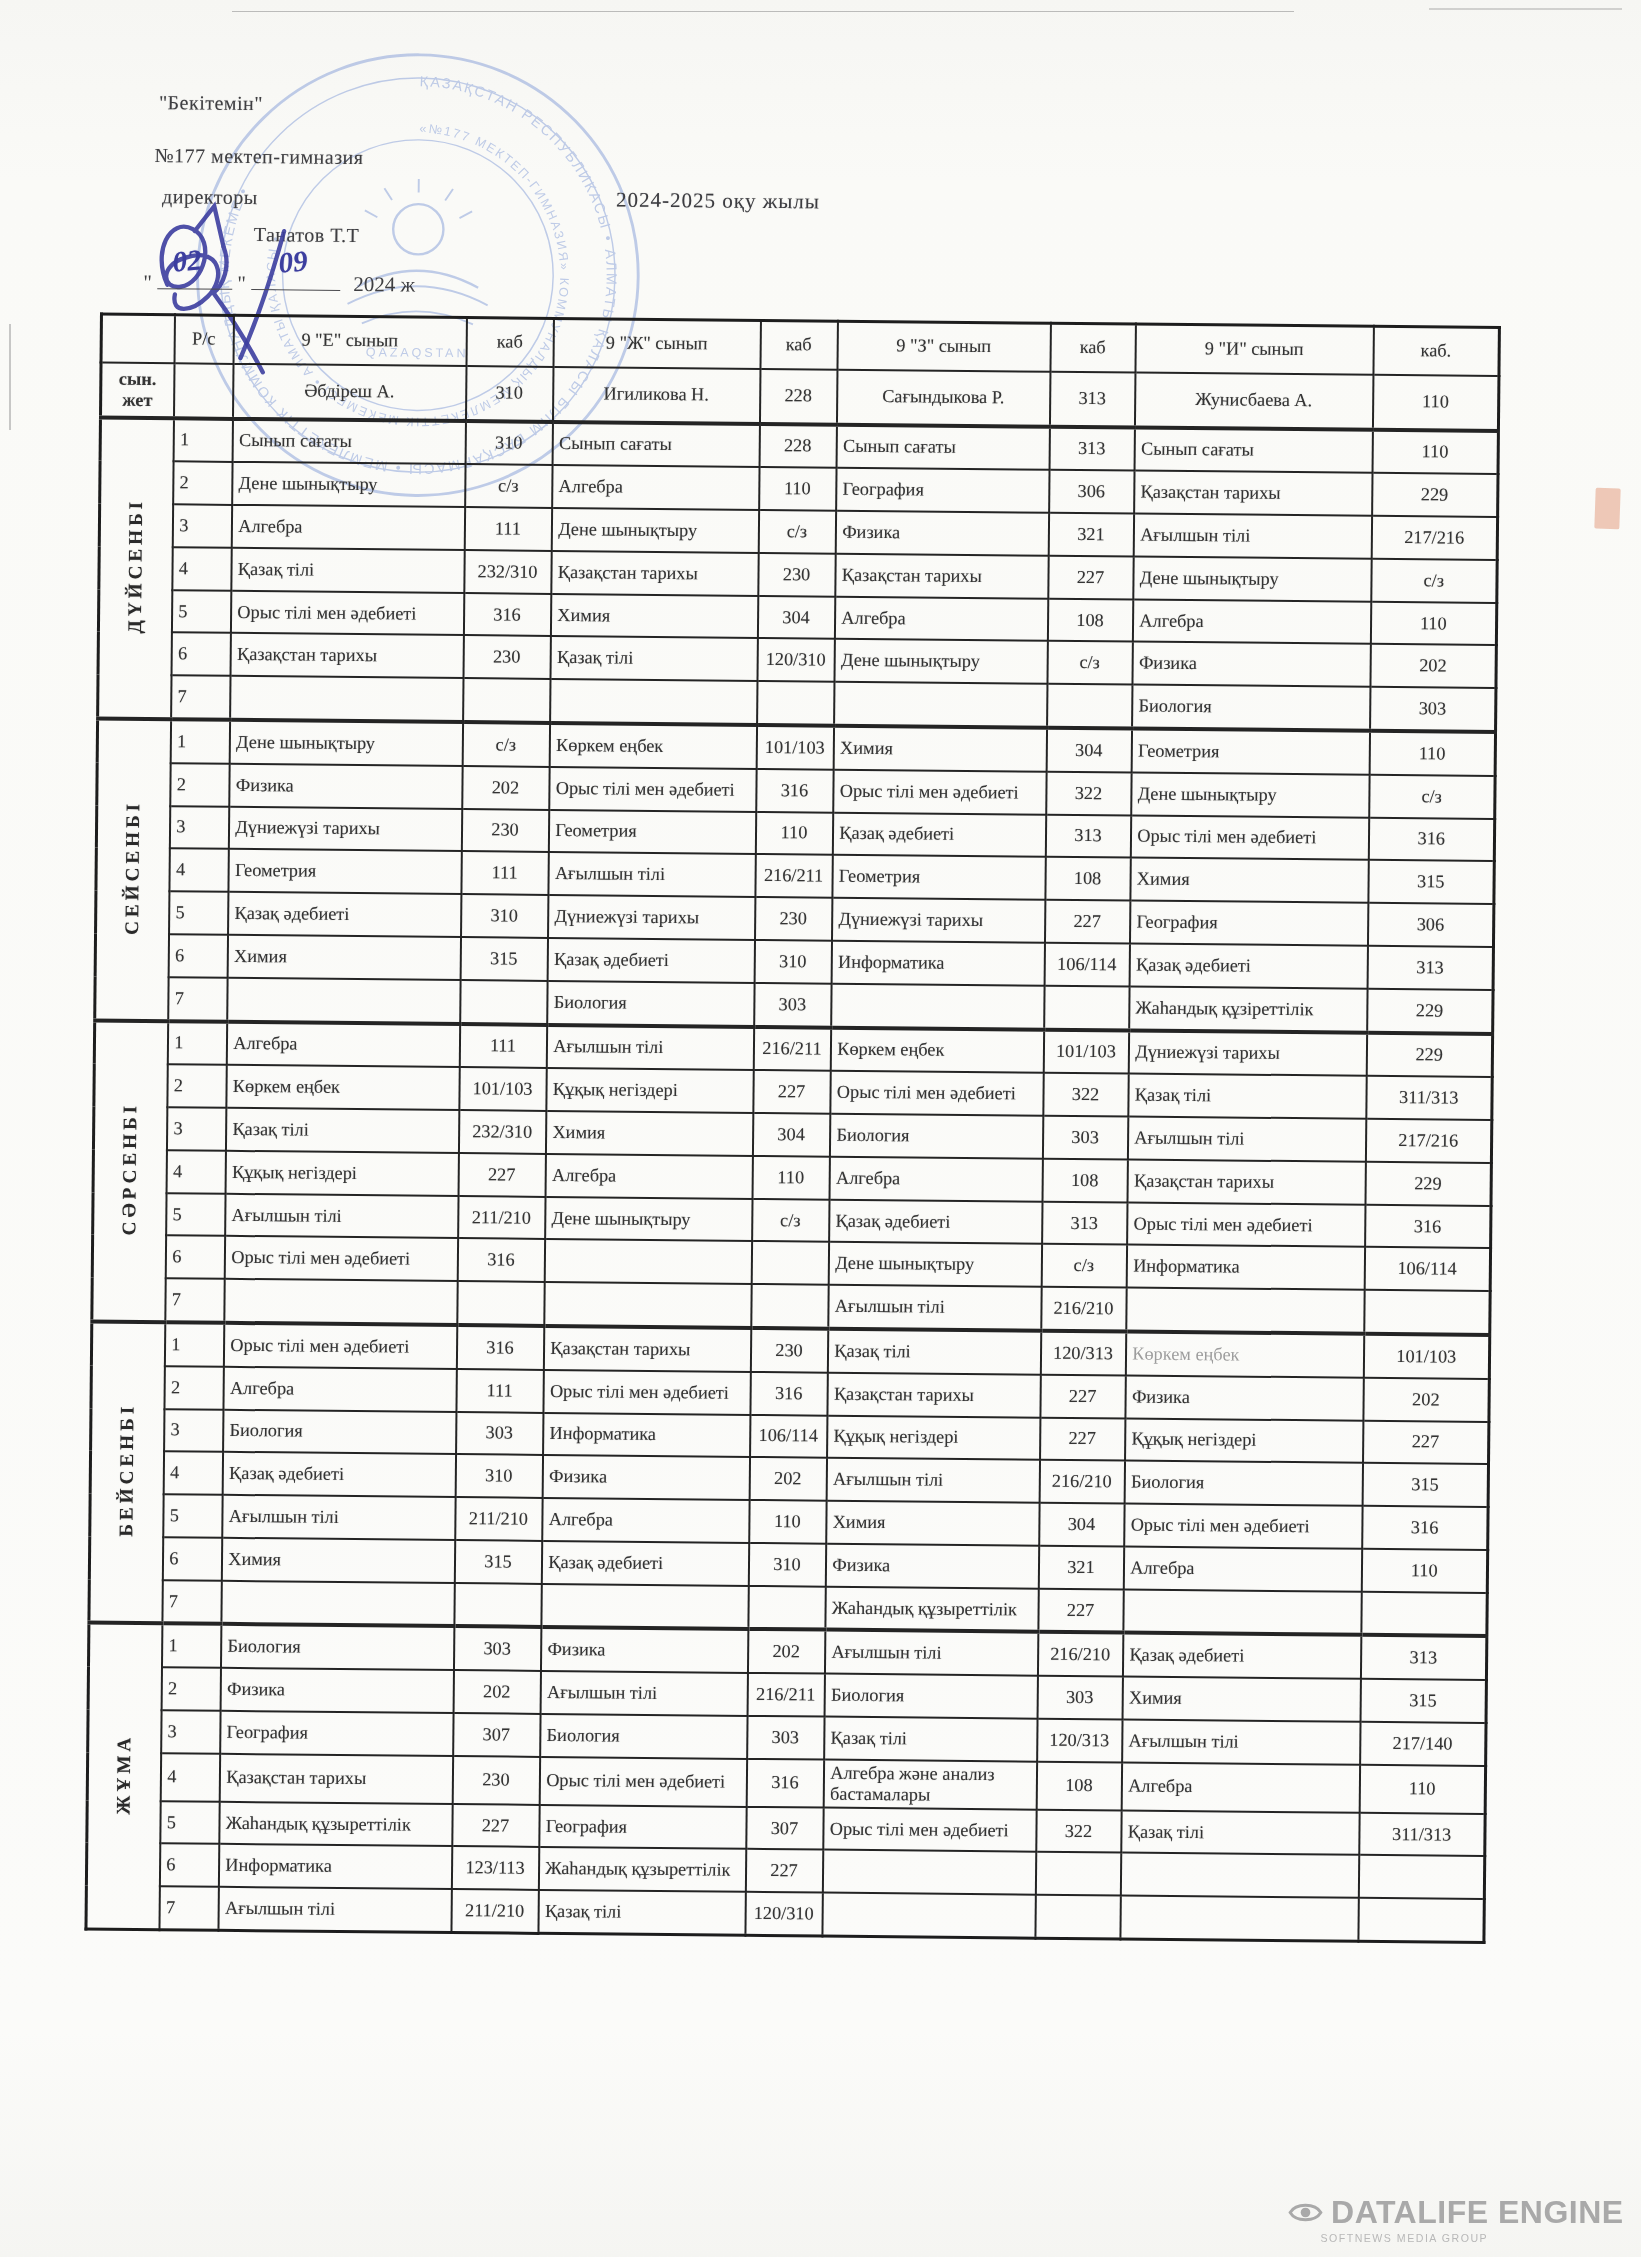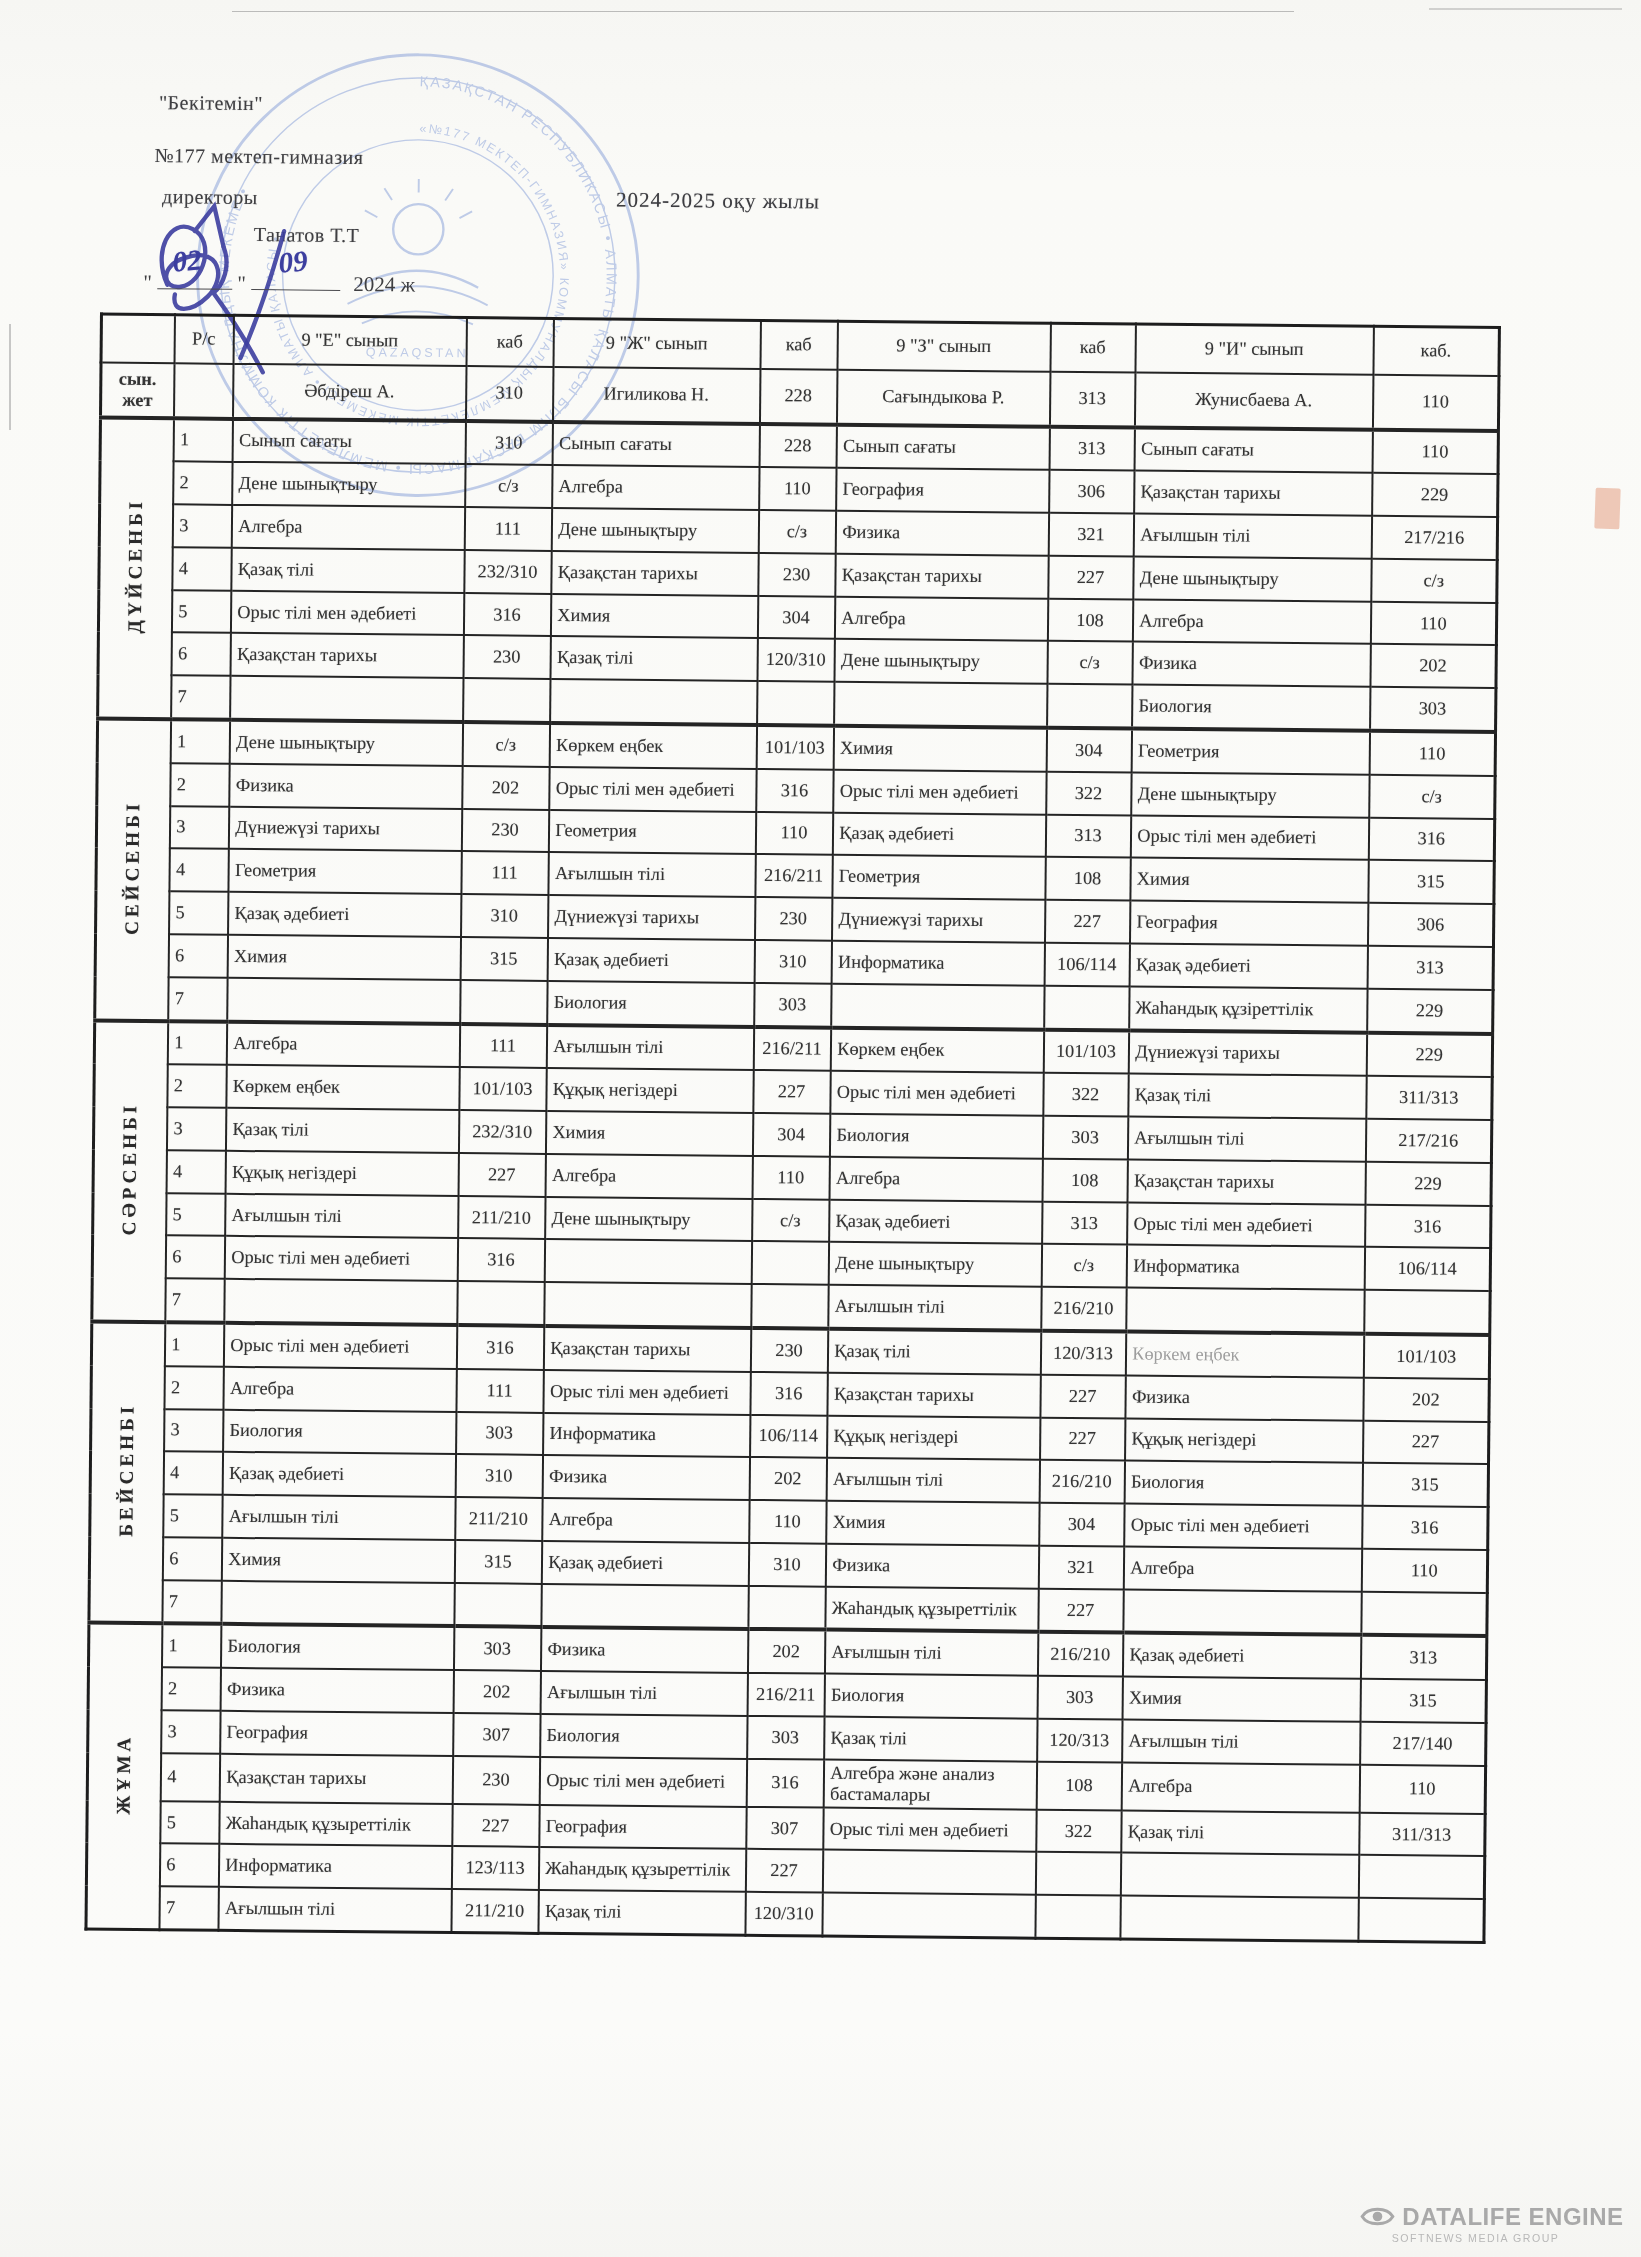--- a/index.html
+++ b/index.html
@@ -44,21 +44,21 @@
   }
   td.num{text-align:left;padding-left:9.7px;font-size:17.4px;}
   td.subj{text-align:left;}
   td.subj.faded{color:#9d9d9d;text-shadow:none;}
   td.room{text-align:center;font-size:17.4px;}
   td.tname{text-align:center;}
   td.hlabel{text-align:center;font-size:16.4px;line-height:1.1;font-weight:bold;}
   
   .wm{position:absolute;right:17.4px;bottom:13.5px;color:#a9a9a9;font-family:"Liberation Sans",sans-serif;}
   .wm-row{display:flex;align-items:center;gap:7.7px;}
-  .wm-brand{font-size:24px;font-weight:bold;letter-spacing:0.5px;}
+  .wm-brand{font-size:32px;font-weight:bold;letter-spacing:0.5px;}
   .wm-sub{font-size:10.6px;letter-spacing:1.5px;color:#b8b8b8;margin-left:32px;margin-top:1px;}
   .tab-mark{position:absolute;left:1595px;top:488px;width:25px;height:41px;background:#e9b7a1;opacity:.75;transform:rotate(2deg);border-radius:1.9px;}
 </style>
 </head>
 <body data-name="scanned-timetable-page">
 
 <div class="artifact" data-name="scan-edge-line-top" style="left:232px;top:10.6px;width:1062px;height:1.9px;"></div>
 <div class="artifact" data-name="scan-edge-line-top-right" style="left:1429px;top:7.7px;width:193px;height:1.9px;opacity:.35;"></div>
 <div class="artifact" data-name="scan-edge-line-left" style="left:8.7px;top:324px;width:1.9px;height:106px;opacity:.45;"></div>
 <div class="tab-mark" data-name="sticky-tab-mark"></div>

